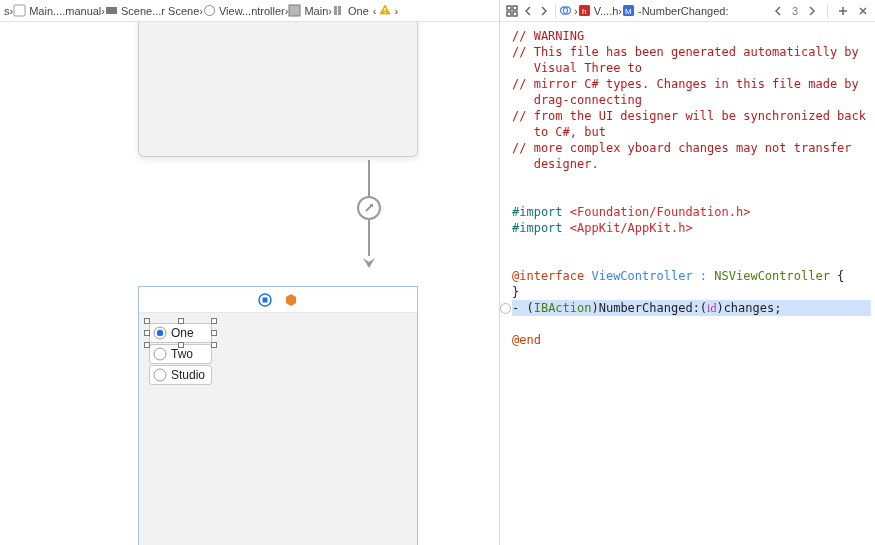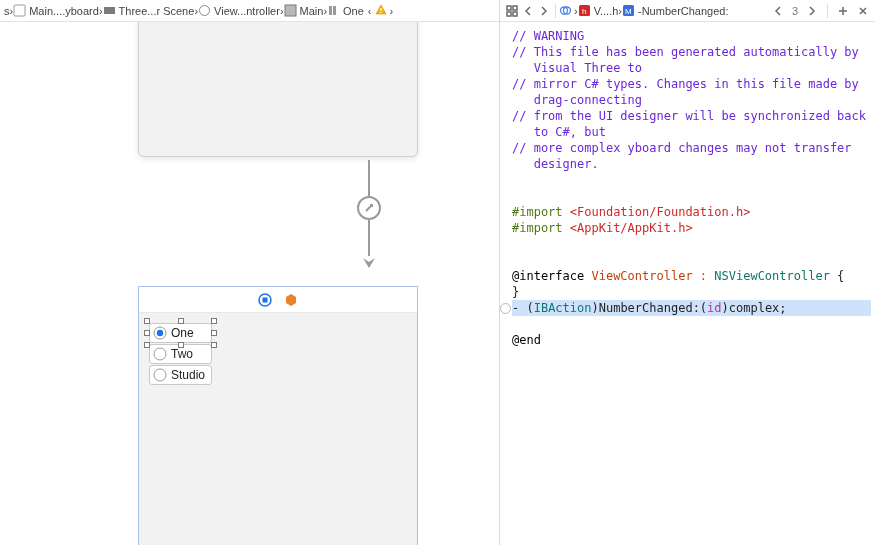--- a/index.html
+++ b/index.html
@@ -40,27 +40,27 @@
   .radio-row.sel .rad circle.inner { fill:#1b73e8; }
   .radio-row.sel { position:relative; }
   .handles { position:absolute; inset:-3px; pointer-events:none; }
   .handles .h { position:absolute; width:6px; height:6px; background:#fff; border:1px solid #7a7a7a; }
   .h.tl{top:-3px;left:-3px}.h.tr{top:-3px;right:-3px}.h.bl{bottom:-3px;left:-3px}.h.br{bottom:-3px;right:-3px}
   .h.tm{top:-3px;left:calc(50% - 3px)}.h.bm{bottom:-3px;left:calc(50% - 3px)}
   .h.ml{top:calc(50% - 3px);left:-3px}.h.mr{top:calc(50% - 3px);right:-3px}
 
   
   .code-area { flex:1; padding:6px 4px 6px 12px; font-family: Menlo, Consolas, monospace; font-size:12px; line-height:16px; white-space:pre; color:#222; overflow:hidden; }
-  .c-comment { color:#6d28d9; }
-  .c-preproc { color:#4d7c0f; }
+  .c-comment { color:#b91c1c; }
+  .c-preproc { color:#0f766e; }
   .c-import { color:#d22828; }
-  .c-kw { color:#000000; }
-  .c-class { color:#c2410c; }
-  .c-type { color:#0f766e; }
-  .c-id { color:#c02da3; }
+  .c-kw { color:#c2410c; }
+  .c-class { color:#3b82f6; }
+  .c-type { color:#4d7c0f; }
+  .c-id { color:#c02da3;font-family:Liberation Serif, serif; }
   .hl-line { background:#cfe2fb; display:inline-block; width:100%; }
   .gutter-circle { position:relative; }
   .gutter-circle::before { content:""; position:absolute; left:-12px; top:3px; width:9px; height:9px; border:1px solid #b8b8b8; border-radius:50%; background:#fff; }
 
   
   .fi { width:13px; height:13px; display:inline-block; }
   .fi.doc svg rect{fill:#fff;stroke:#9a9a9a;}
   .fi.scene svg rect{fill:#7a7a7a;}
   .fi.ctrl svg circle{fill:#fff;stroke:#8a8a8a;}
   .fi.view svg rect{fill:#b8b8b8;stroke:#7a7a7a;}
@@ -77,28 +77,28 @@
   <div class="left-pane">
     <div class="crumb-bar">
       <span class="crumb">
         <span>s</span>
       </span>
       <span class="sep">›</span>
       <span class="crumb">
         <span class="fi doc"><svg viewBox="0 0 13 13">
               <rect x="1" y="1" width="11" height="11" rx="1"></rect>
             </svg></span>
-        <span>Main....yboard</span>
+        <span>Main....manual</span>
       </span>
       <span class="sep">›</span>
       <span class="crumb">
         <span class="fi scene"><svg viewBox="0 0 13 13">
               <rect x="1" y="3" width="11" height="7"></rect>
             </svg></span>
-        <span>Three...r Scene</span>
+        <span>Scene...r Scene</span>
       </span>
       <span class="sep">›</span>
       <span class="crumb">
         <span class="fi ctrl"><svg viewBox="0 0 13 13">
               <circle cx="6.5" cy="6.5" r="5"></circle>
             </svg></span>
         <span>View...ntroller</span>
       </span>
       <span class="sep">›</span>
       <span class="crumb">
@@ -270,18 +270,18 @@
 <span class="c-comment">// more complex yboard changes may not transfer</span>
 <span class="c-comment">   designer.</span>
 <span> </span>
 <span> </span>
 <span><span class="c-preproc">#import </span><span class="c-import">&lt;Foundation/Foundation.h&gt;</span></span>
 <span><span class="c-preproc">#import </span><span class="c-import">&lt;AppKit/AppKit.h&gt;</span></span>
 <span> </span>
 <span> </span>
 <span><span class="c-kw">@interface</span><span class="c-class"> ViewController : </span><span class="c-type">NSViewController</span><span> {</span></span>
 <span>}</span>
-<span class="hl-line gutter-circle"><span>- (</span><span class="c-type">IBAction</span><span>)NumberChanged:(</span><span class="c-id">id</span><span>)complex;</span></span>
+<span class="hl-line gutter-circle"><span>- (</span><span class="c-type">IBAction</span><span>)NumberChanged:(</span><span class="c-id">id</span><span>)changes;</span></span>
 <span> </span>
 <span class="c-kw">@end</span>
 </div>
   </div>
 </div>
 
 </body></html>

